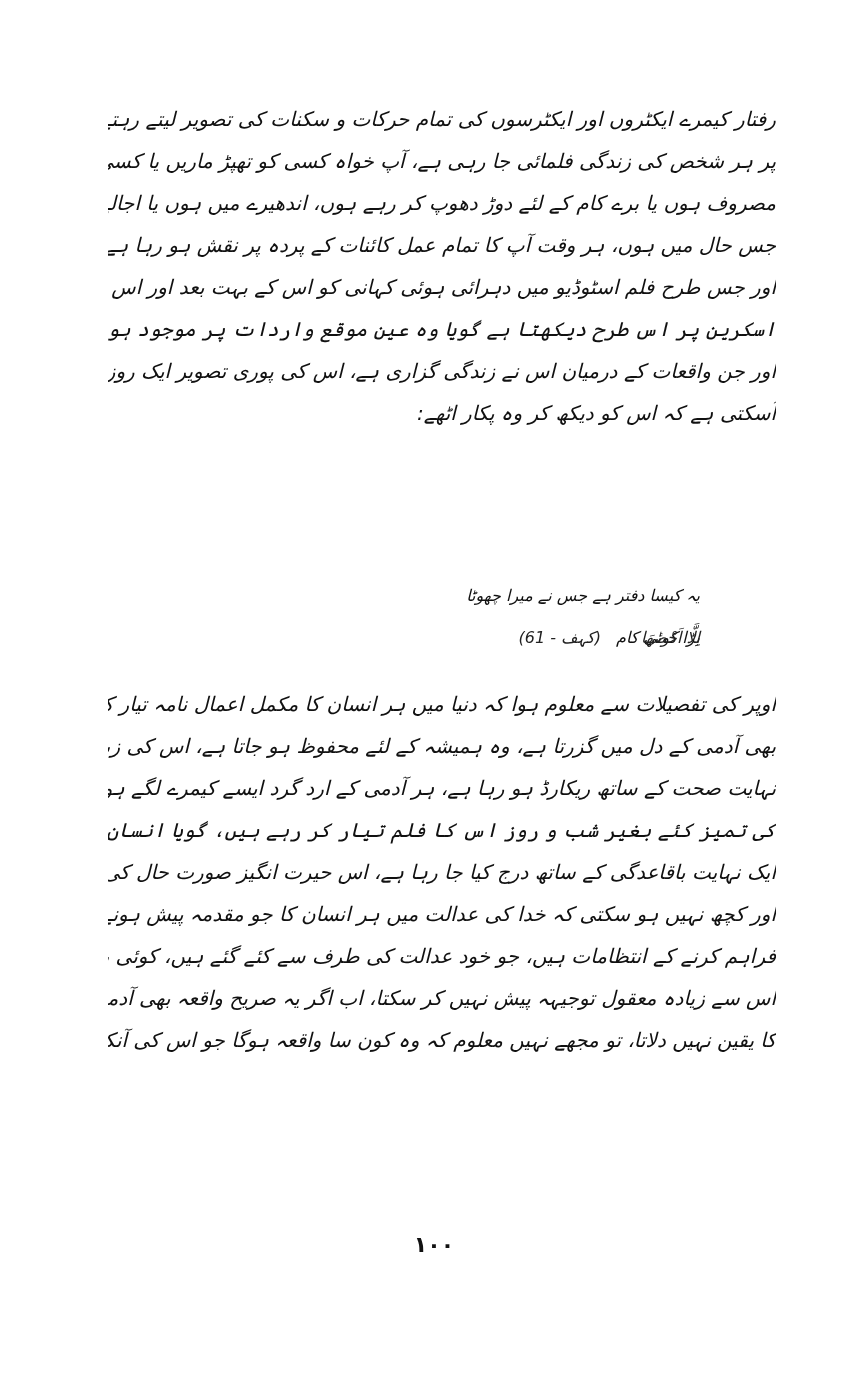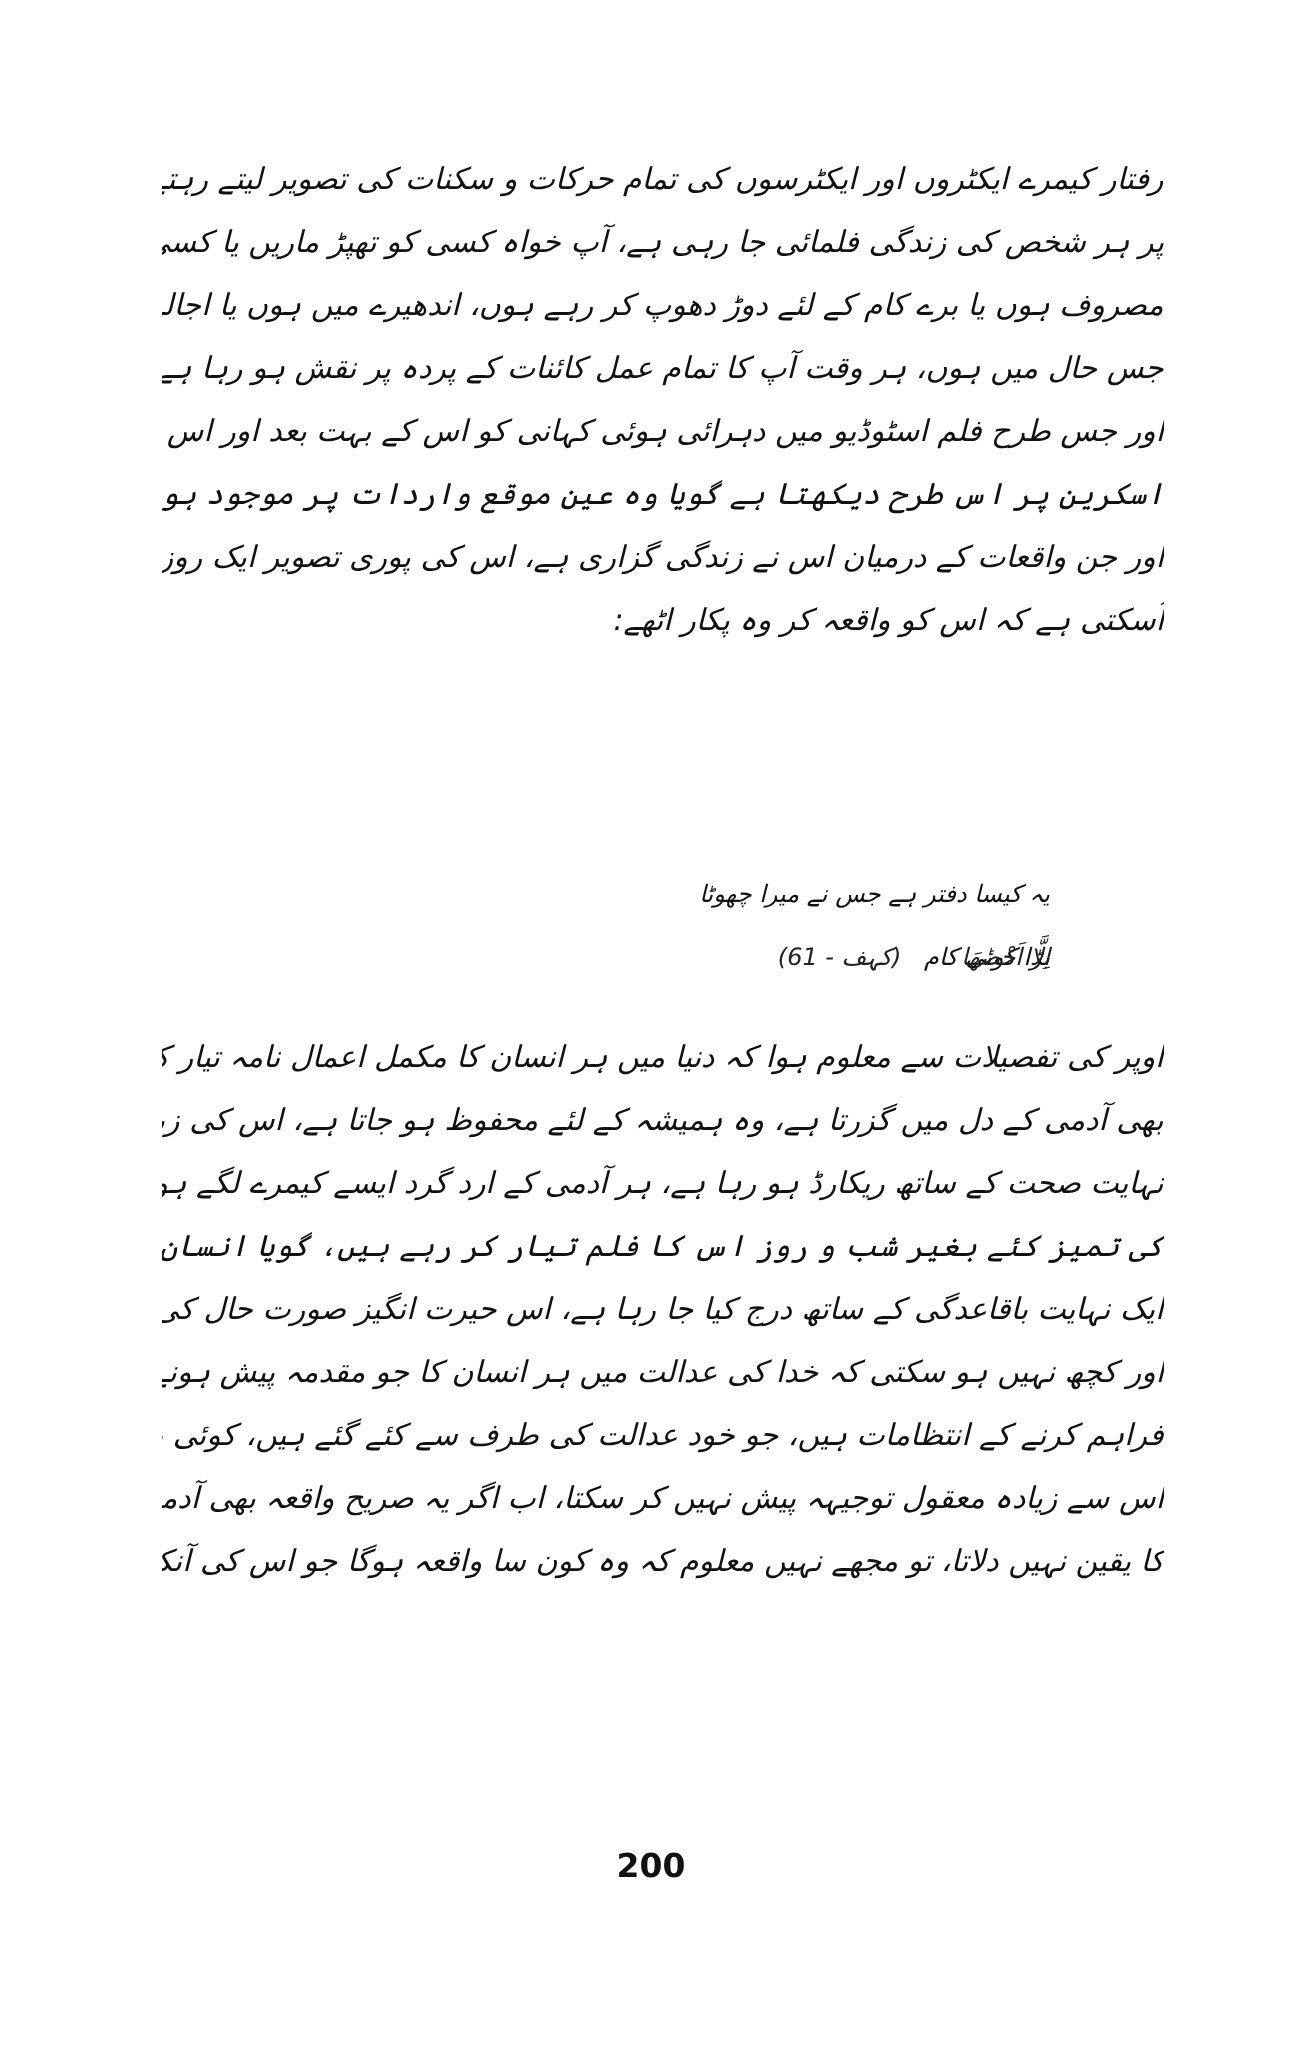--- a/index.html
+++ b/index.html
@@ -90,21 +90,21 @@
 <div class="page">
 
   <div class="text-block para1">
     <span class="line">رفتار کیمرے ایکٹروں اور ایکٹرسوں کی تمام حرکات و سکنات کی تصویر لیتے رہتے ہیں، اسی طرح عالمی پیمانے</span>
     <span class="line">پر ہر شخص کی زندگی فلمائی جا رہی ہے، آپ خواہ کسی کو تھپڑ ماریں یا کسی غریب کا بوجھ اٹھا دیں، اچھے کام میں</span>
     <span class="line">مصروف ہوں یا برے کام کے لئے دوڑ دھوپ کر رہے ہوں، اندھیرے میں ہوں یا اجالے میں، جہاں اور</span>
     <span class="line">جس حال میں ہوں، ہر وقت آپ کا تمام عمل کائنات کے پردہ پر نقش ہو رہا ہے، آپ اسے روک نہیں سکتے؛</span>
     <span class="line">اور جس طرح فلم اسٹوڈیو میں دہرائی ہوئی کہانی کو اس کے بہت بعد اور اس سے بہت دور رہ کر ایک شخص</span>
     <span class="line">اسکرین پر اس طرح دیکھتا ہے گویا وہ عین موقع واردات پر موجود ہو، ٹھیک اسی طرح ہر شخص نے جو کچھ کیا ہے</span>
     <span class="line">اور جن واقعات کے درمیان اس نے زندگی گزاری ہے، اس کی پوری تصویر ایک روز اس کے سامنے اس طرح</span>
-    <span class="line last">آسکتی ہے کہ اس کو واقعہ کر وہ پکار اٹھے:</span>
+    <span class="line last">آسکتی ہے کہ اس کو دیکھ کر وہ پکار اٹھے:</span>
   </div>
 
   <div class="quote">
     <div class="quote-row">
       <span class="quote-urdu">یہ کیسا دفتر ہے جس نے میرا چھوٹا بڑا کوئی کام</span>
     </div>
     <div class="quote-row">
       <span class="quote-arabic arabic-row">
         <span>اِلَّا اَحْصٰهَا</span>
         <span>(کہف - 61)</span>
@@ -117,15 +117,15 @@
     <span class="line">بھی آدمی کے دل میں گزرتا ہے، وہ ہمیشہ کے لئے محفوظ ہو جاتا ہے، اس کی زبان سے نکلا ہوا ایک ایک لفظ</span>
     <span class="line">نہایت صحت کے ساتھ ریکارڈ ہو رہا ہے، ہر آدمی کے ارد گرد ایسے کیمرے لگے ہوئے ہیں جو اندھیرے اور اجالے</span>
     <span class="line">کی تمیز کئے بغیر شب و روز اس کا فلم تیار کر رہے ہیں، گویا انسان کا قلبی عمل ہو یا لسانی عمل یا عضوی عمل، ہر</span>
     <span class="line">ایک نہایت باقاعدگی کے ساتھ درج کیا جا رہا ہے، اس حیرت انگیز صورت حال کی توجیہہ اس کے سوا</span>
     <span class="line">اور کچھ نہیں ہو سکتی کہ خدا کی عدالت میں ہر انسان کا جو مقدمہ پیش ہونے والا ہے، یہ سب اس کی شہادت</span>
     <span class="line">فراہم کرنے کے انتظامات ہیں، جو خود عدالت کی طرف سے کئے گئے ہیں، کوئی بھی شخص ان واقعات کی</span>
     <span class="line">اس سے زیادہ معقول توجیہہ پیش نہیں کر سکتا، اب اگر یہ صریح واقعہ بھی آدمی کو آخرت میں ہونے والی بازپرس</span>
     <span class="line last">کا یقین نہیں دلاتا، تو مجھے نہیں معلوم کہ وہ کون سا واقعہ ہوگا جو اس کی آنکھ کھولے گا۔</span>
   </div>
 
-  <div class="page-number">200</div>
+  <div class="page-number">۱۰۰</div>
 
 </div>
 
 </body></html>

